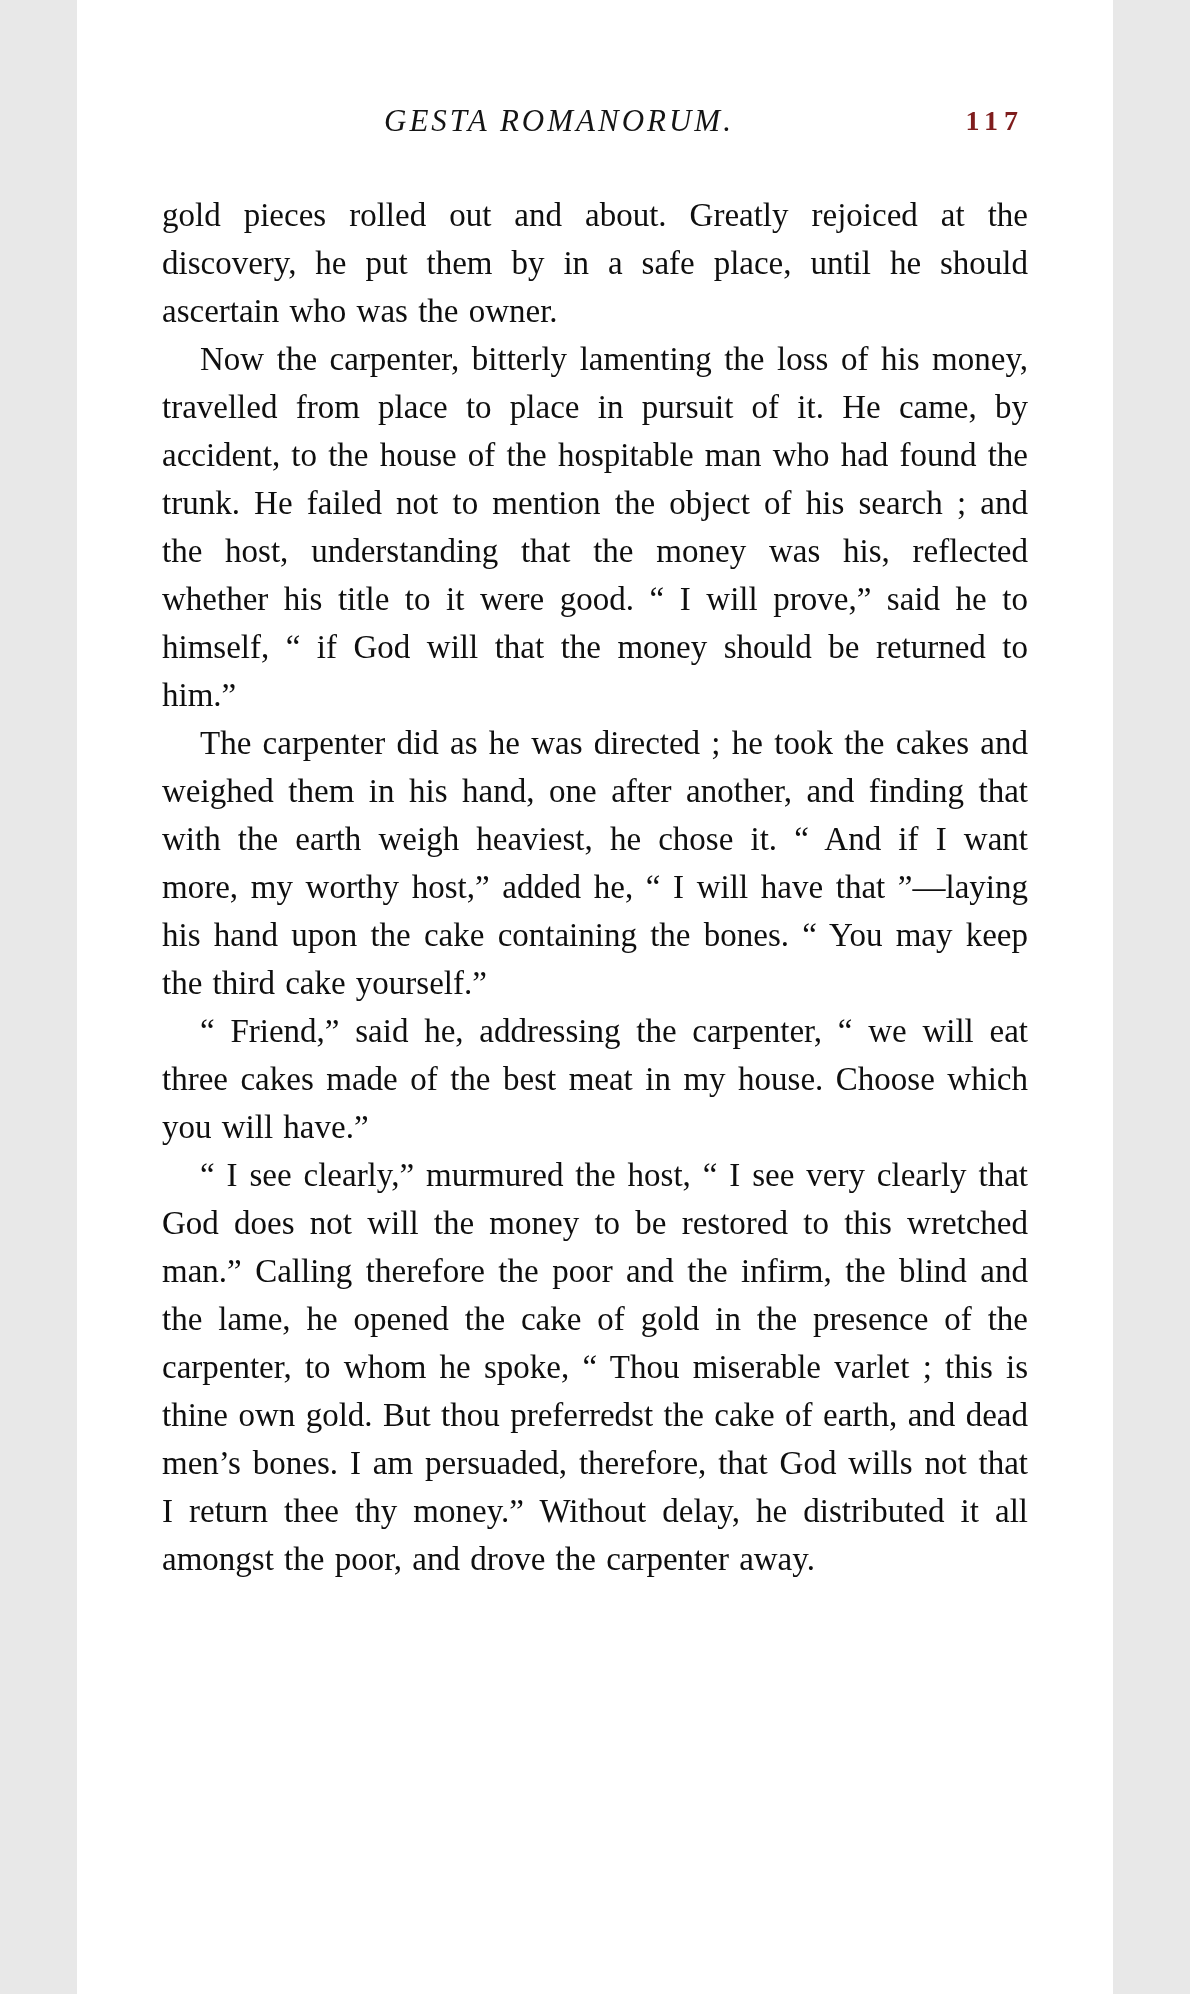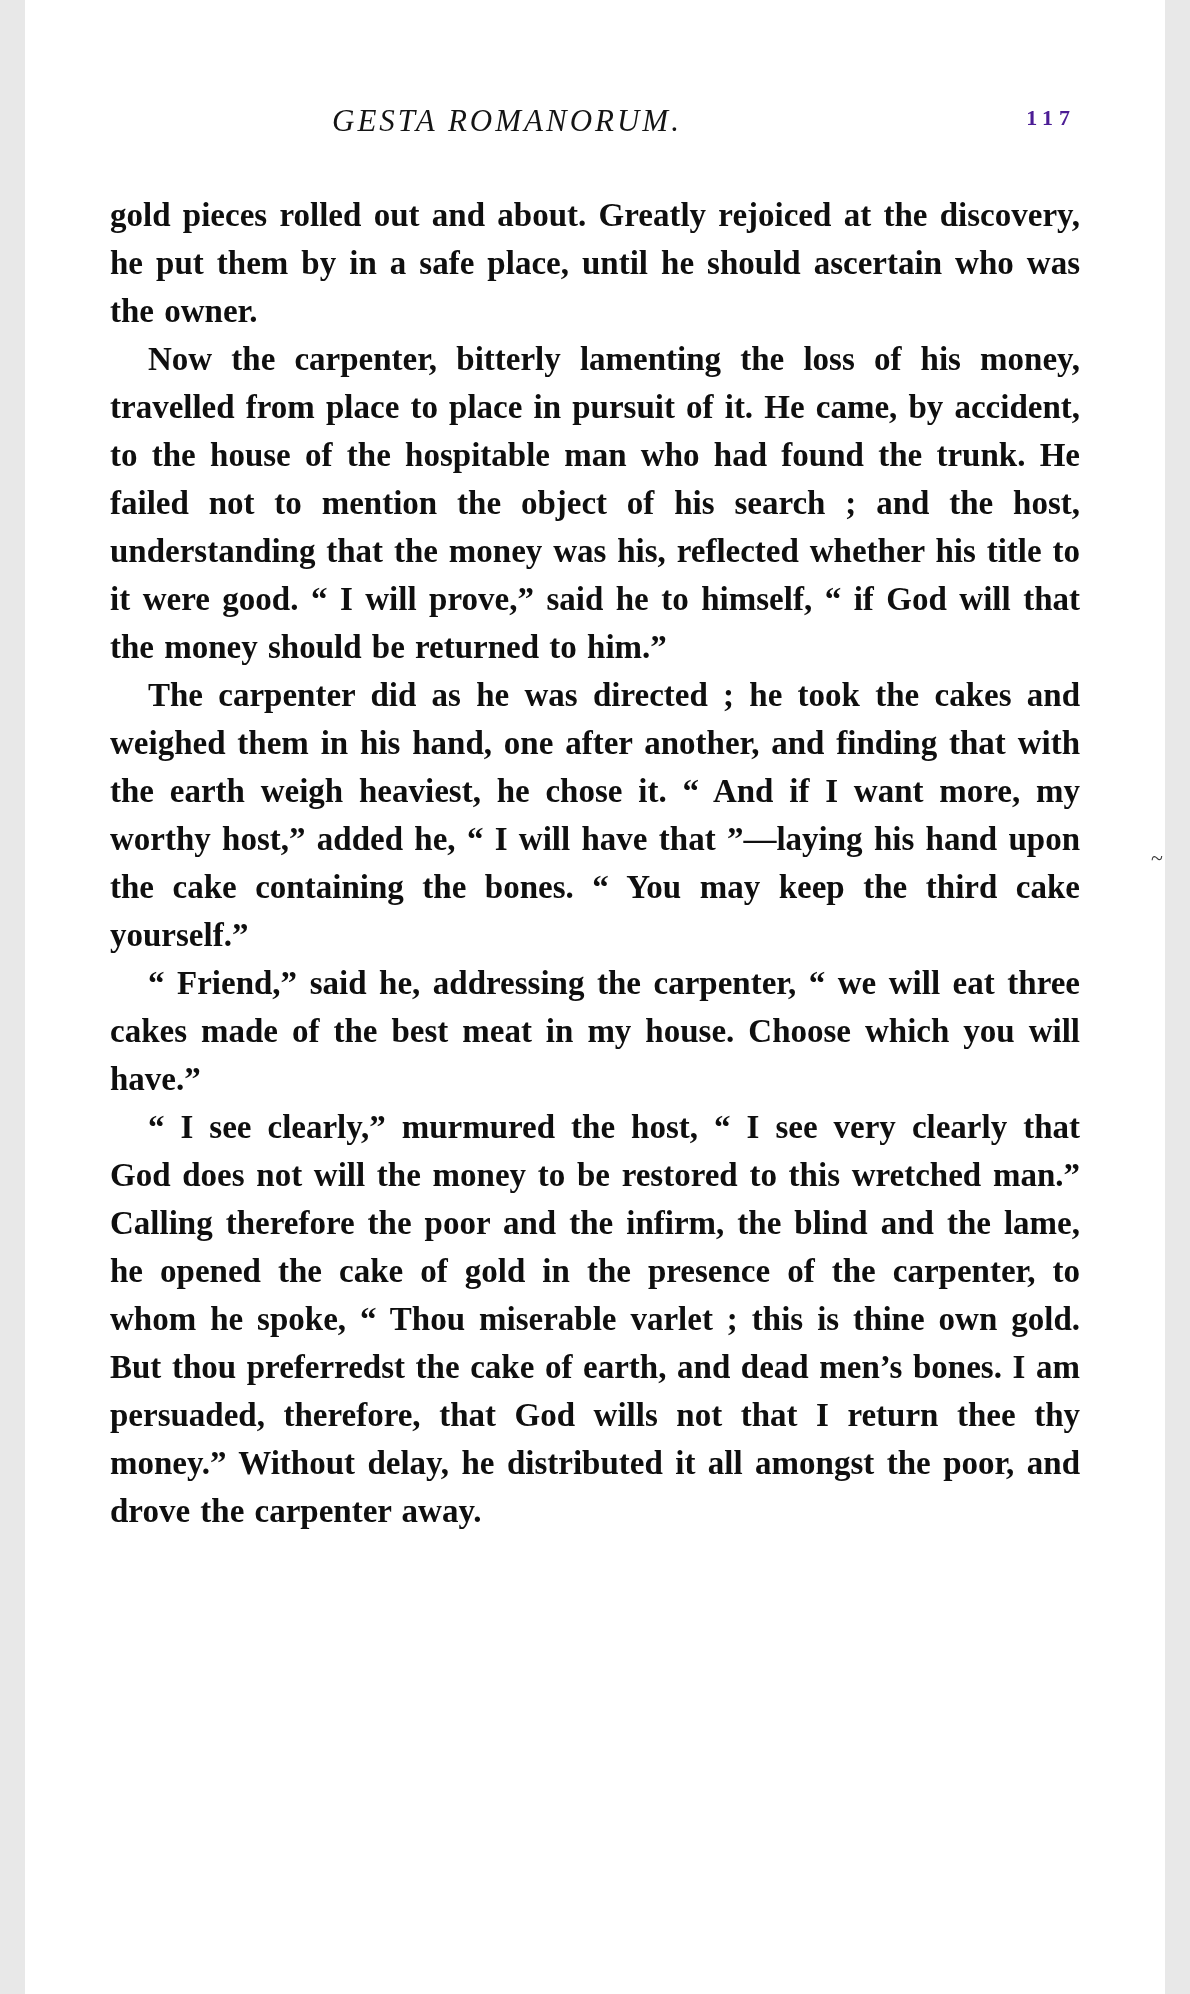--- a/index.html
+++ b/index.html
@@ -2,21 +2,21 @@
 <html><head>
 <meta charset="utf-8">
 <style>
   html, body {
     margin: 0;
     padding: 0;
     background: #e8e8e8;
   }
   .page {
     position: relative;
-    width: 1140px;
+    width: 1036px;
     height: 1994px;
     margin: 0 auto;
     background: #ffffff;
     color: #111111;
     box-sizing: border-box;
     padding: 103px 85px 0 85px;
     overflow: hidden;
     font-family: "Liberation Serif", "DejaVu Serif", serif;
   }
   .page-header {
@@ -30,38 +30,37 @@
     font-style: italic;
     font-size: 31px;
     letter-spacing: 3px;
     white-space: nowrap;
     color: #141414;
   }
   .page-number {
     position: absolute;
     right: 4px;
     top: 2px;
-    font-size: 22px;
+    font-size: 28px;
     letter-spacing: 6px;
     font-weight: 600;
-    color: #4c1d95;
+    color: #7f1d1d;
   }
   .page-body {
     margin-top: 50px;
     font-size: 33px;
     line-height: 48px;
     text-align: justify;
     word-spacing: 2px;
     color: #0f0f0f;
   }
   .page-body p {
     margin: 0;
     padding: 0;
     text-indent: 38px;
-    font-weight: bold;
   }
   .page-body p.first {
     text-indent: 0;
   }
   .margin-artifact {
     position: absolute;
     left: 1126px;
     top: 845px;
     font-size: 22px;
     color: #3a3a3a;

